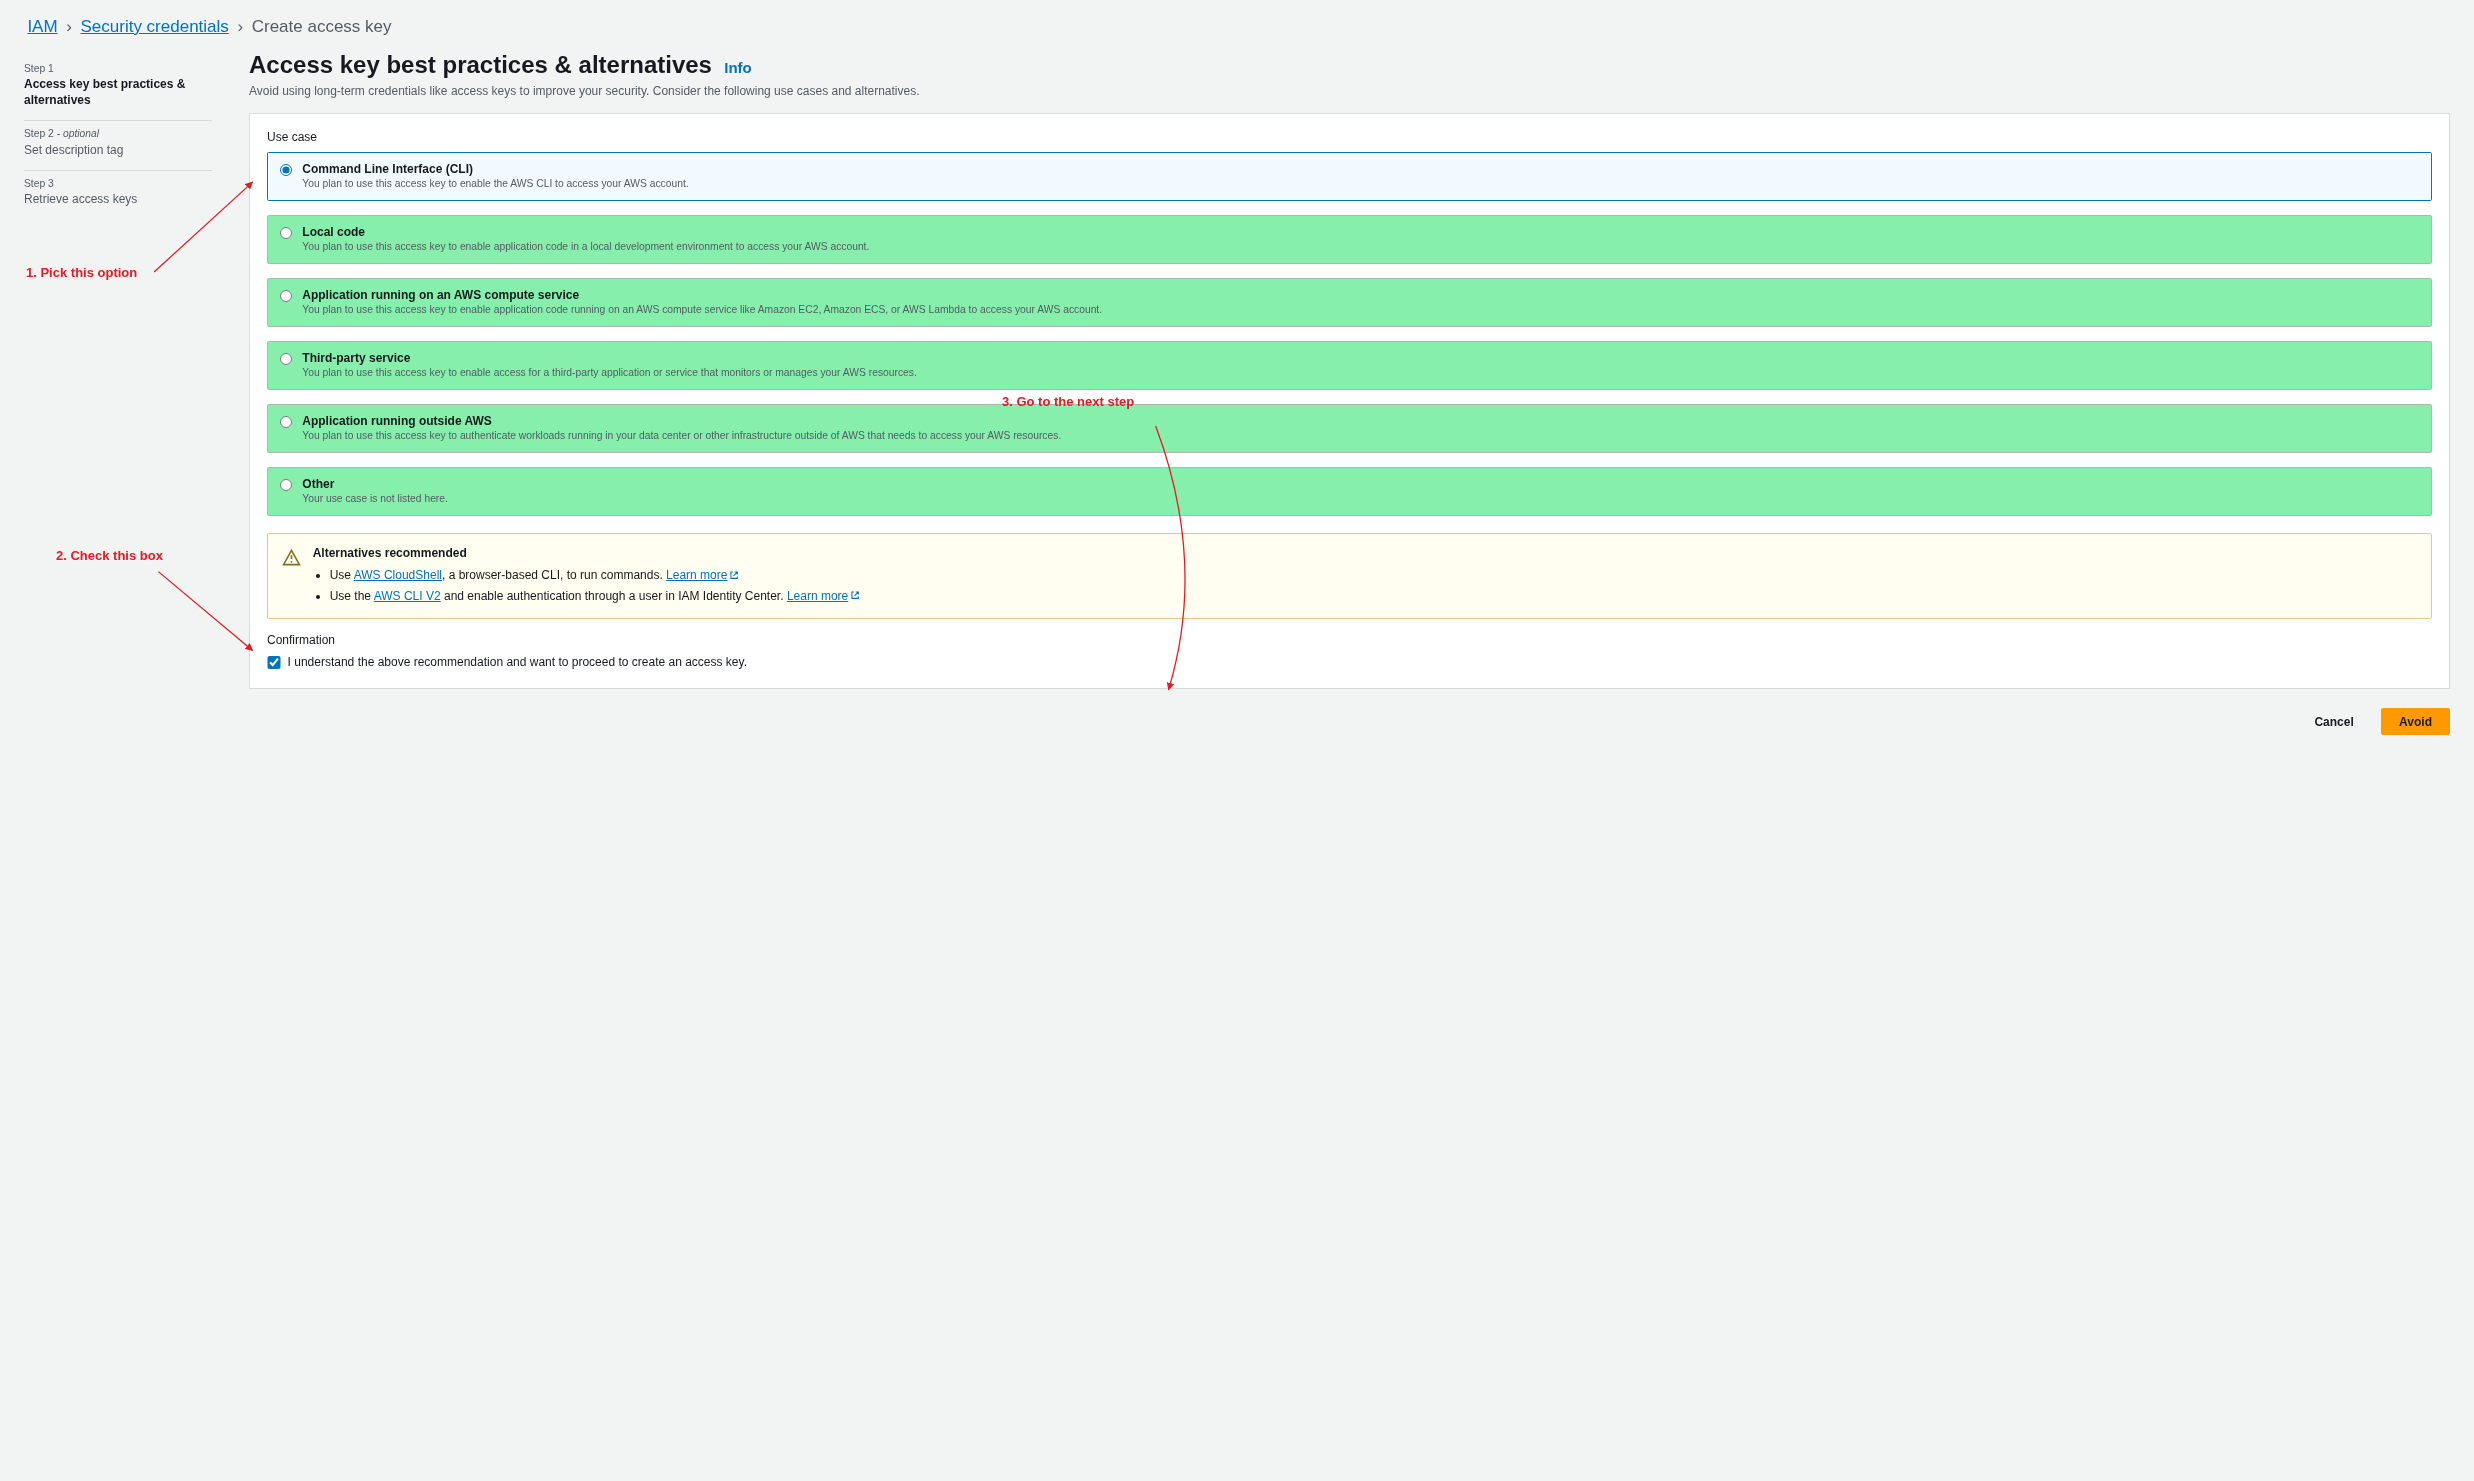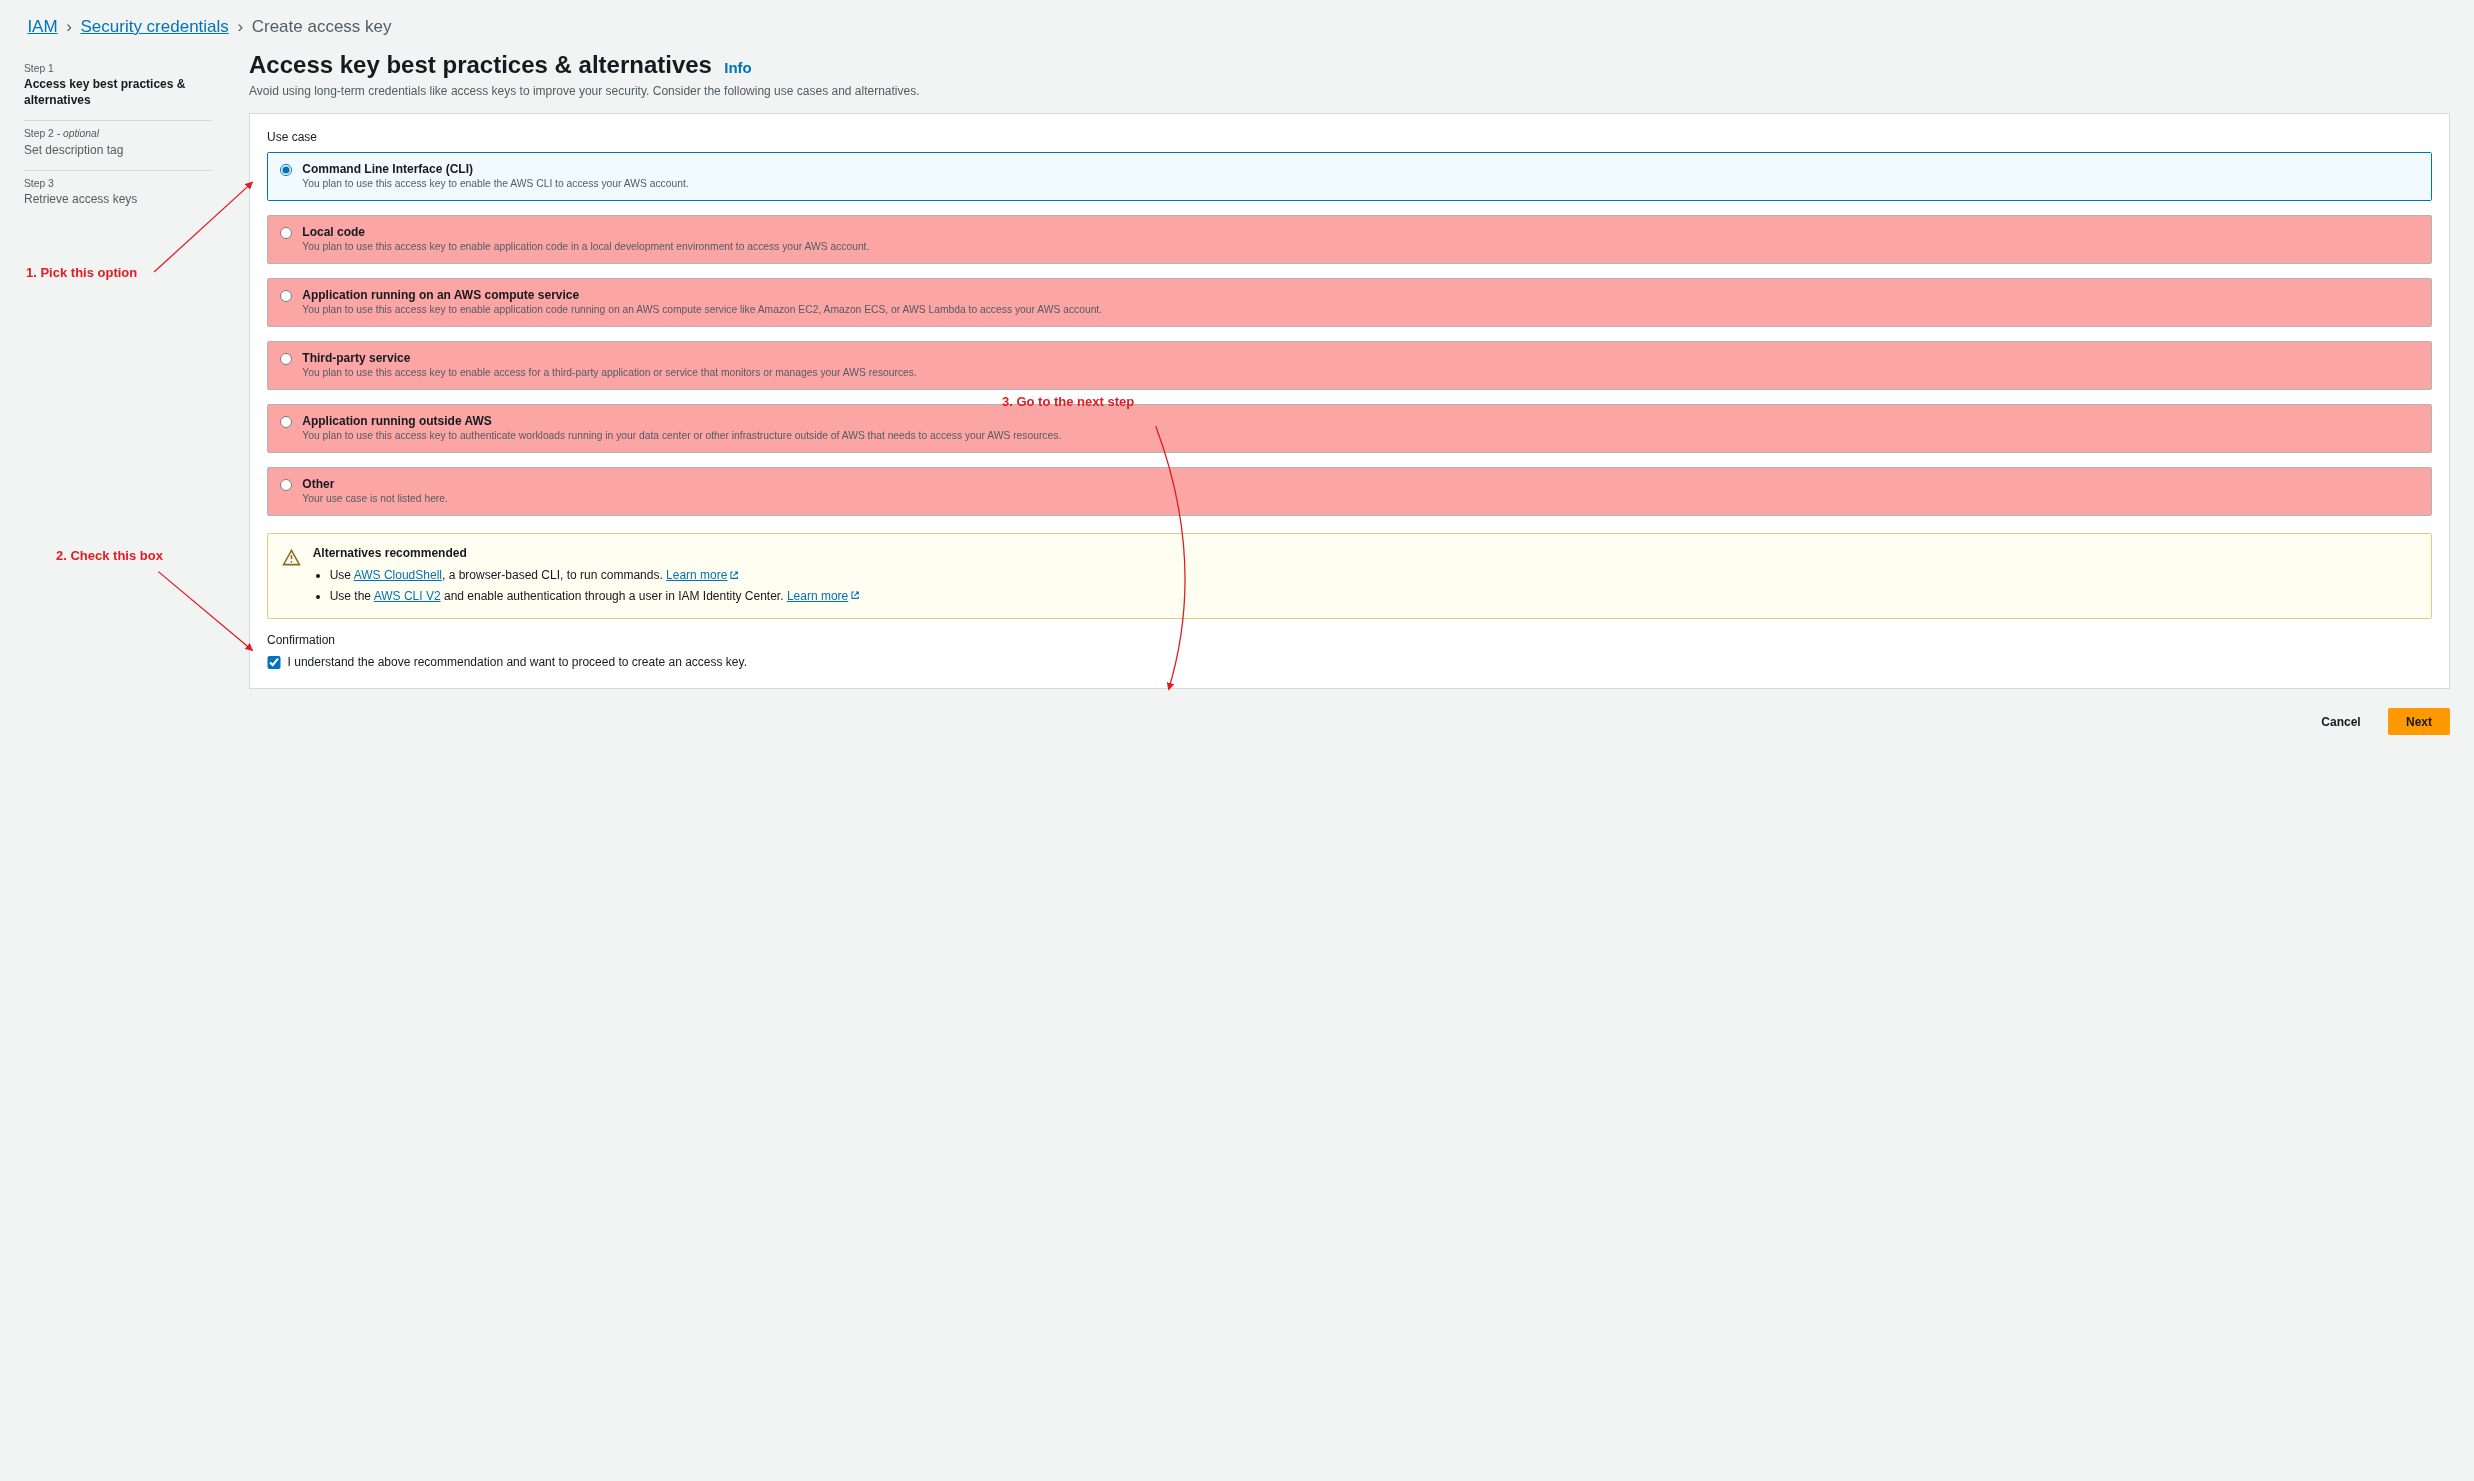--- a/index.html
+++ b/index.html
@@ -101,21 +101,21 @@
     flex-direction: column;
     gap: 13.7px;
   }
   .radio-card {
     border: 0.9px solid #aab7b8;
     border-radius: 1.7px;
     padding: 8.6px 12px;
     display: flex;
     gap: 10.3px;
     cursor: pointer;
-    background: #fca5a5;
+    background: #86efac;
   }
   .radio-card.selected {
     border-color: #0073bb;
     background: #f1faff;
   }
   .radio-card input[type=radio] {
     margin-top: 2.6px;
     accent-color: #0073bb;
     width: 12px;
     height: 12px;
@@ -343,21 +343,21 @@
           <div class="section-label">Confirmation</div>
           <div class="confirm-row">
             <input type="checkbox" id="confirm-cb" checked="" style="">
             <label for="confirm-cb">I understand the above recommendation and want to proceed to create an access key.</label>
           </div>
         </div>
       </div>
 
       <div class="actions">
         <button class="btn btn-cancel">Cancel</button>
-        <button class="btn btn-next">Next</button>
+        <button class="btn btn-next">Avoid</button>
       </div>
     </main>
 
   </div>
 </div>
 
 <svg class="anno-line" style="left:0;top:0;width:100%;height:100%;position:absolute;overflow:visible" viewBox="0 0 2890 882.375" width="2475" height="756">
   <defs>
     <marker id="ah" viewBox="0 0 10 10" refX="9" refY="5" markerWidth="6" markerHeight="6" orient="auto-start-reverse">
       <path d="M0 0 L10 5 L0 10 Z" fill="#e31b23"></path>

